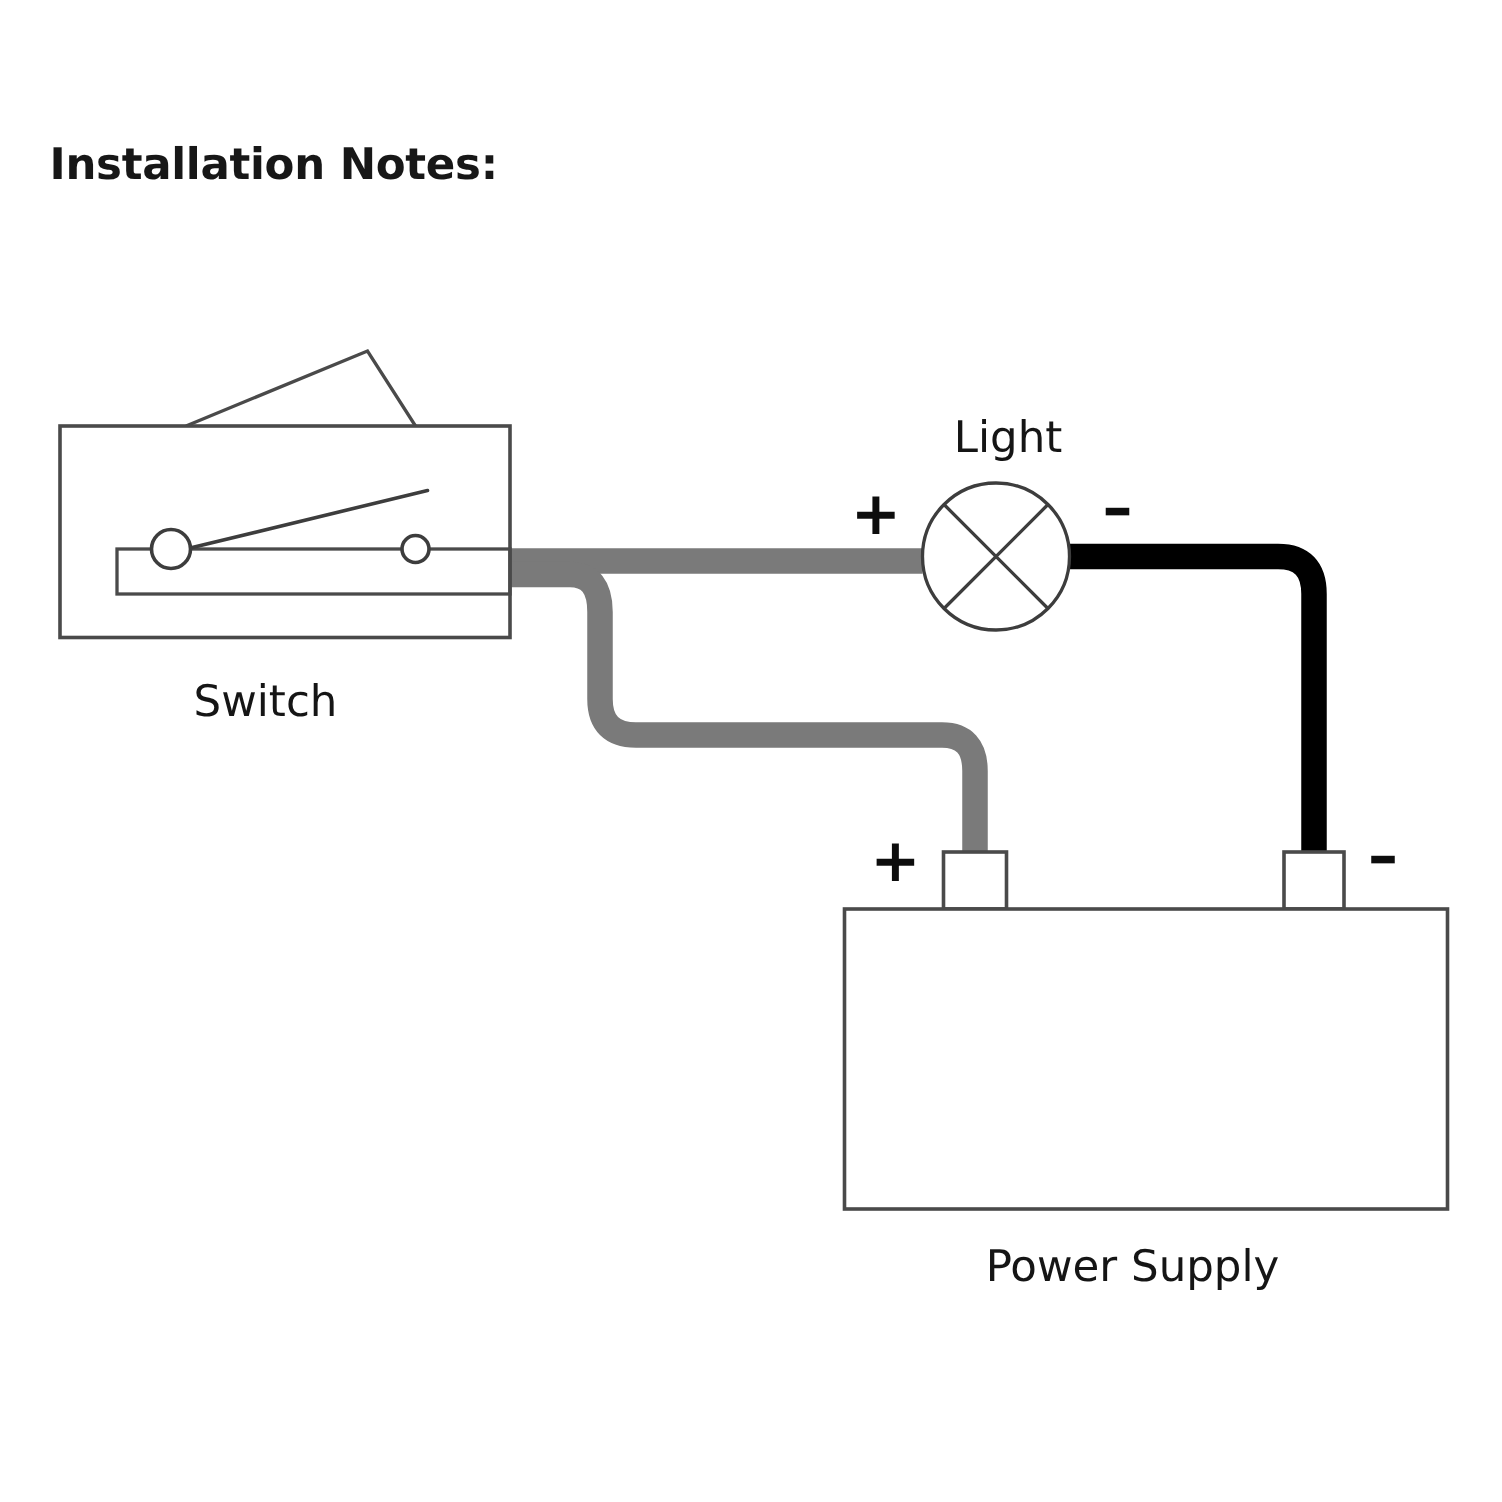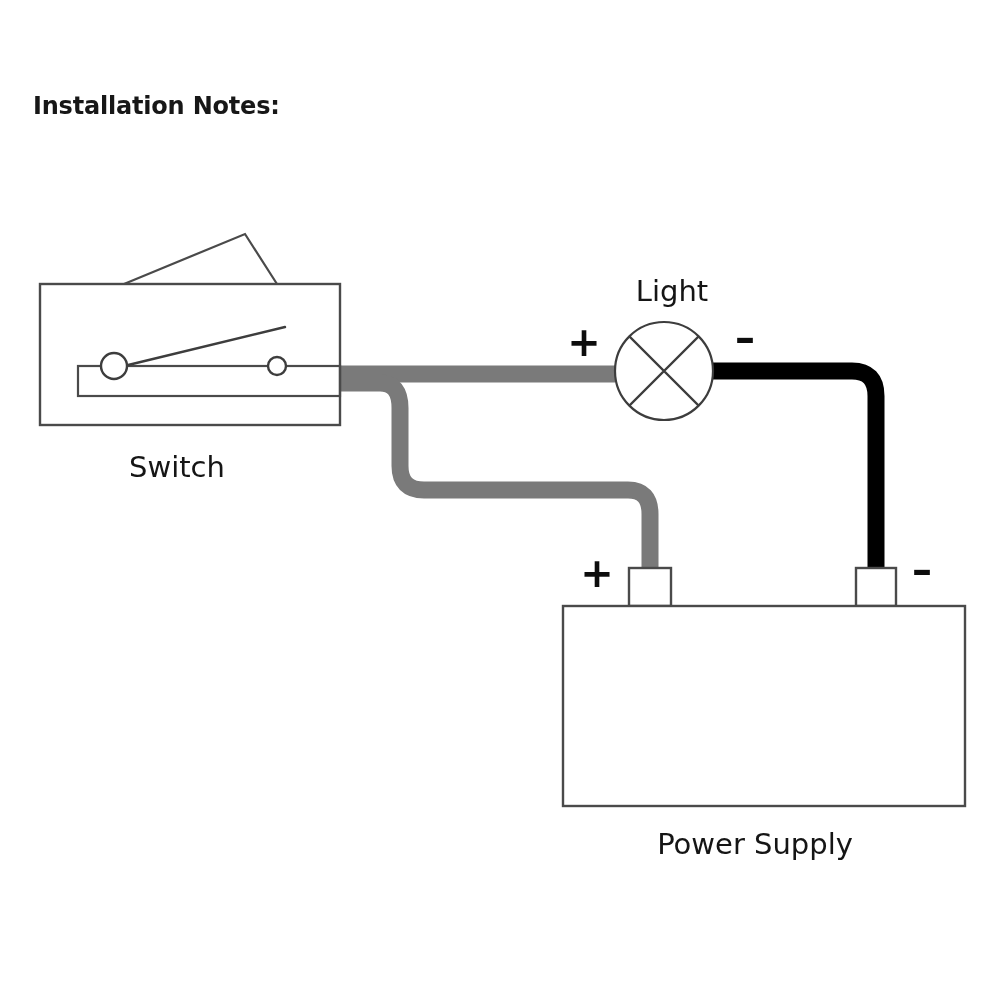--- a/index.html
+++ b/index.html
@@ -20,21 +20,21 @@
     position: relative;
     width: 1001px;
     height: 1001px;
     background: #ffffff;
   }
   .diagram-title {
     position: absolute;
     left: 33px;
     top: 92px;
     font-family: "DejaVu Sans", "Liberation Sans", sans-serif;
-    font-size: 24px;
+    font-size: 29px;
     font-weight: bold;
     letter-spacing: -0.2px;
     color: #171717;
     white-space: nowrap;
   }
   svg.diagram-canvas {
     position: absolute;
     left: 0;
     top: 0;
     width: 1001px;

